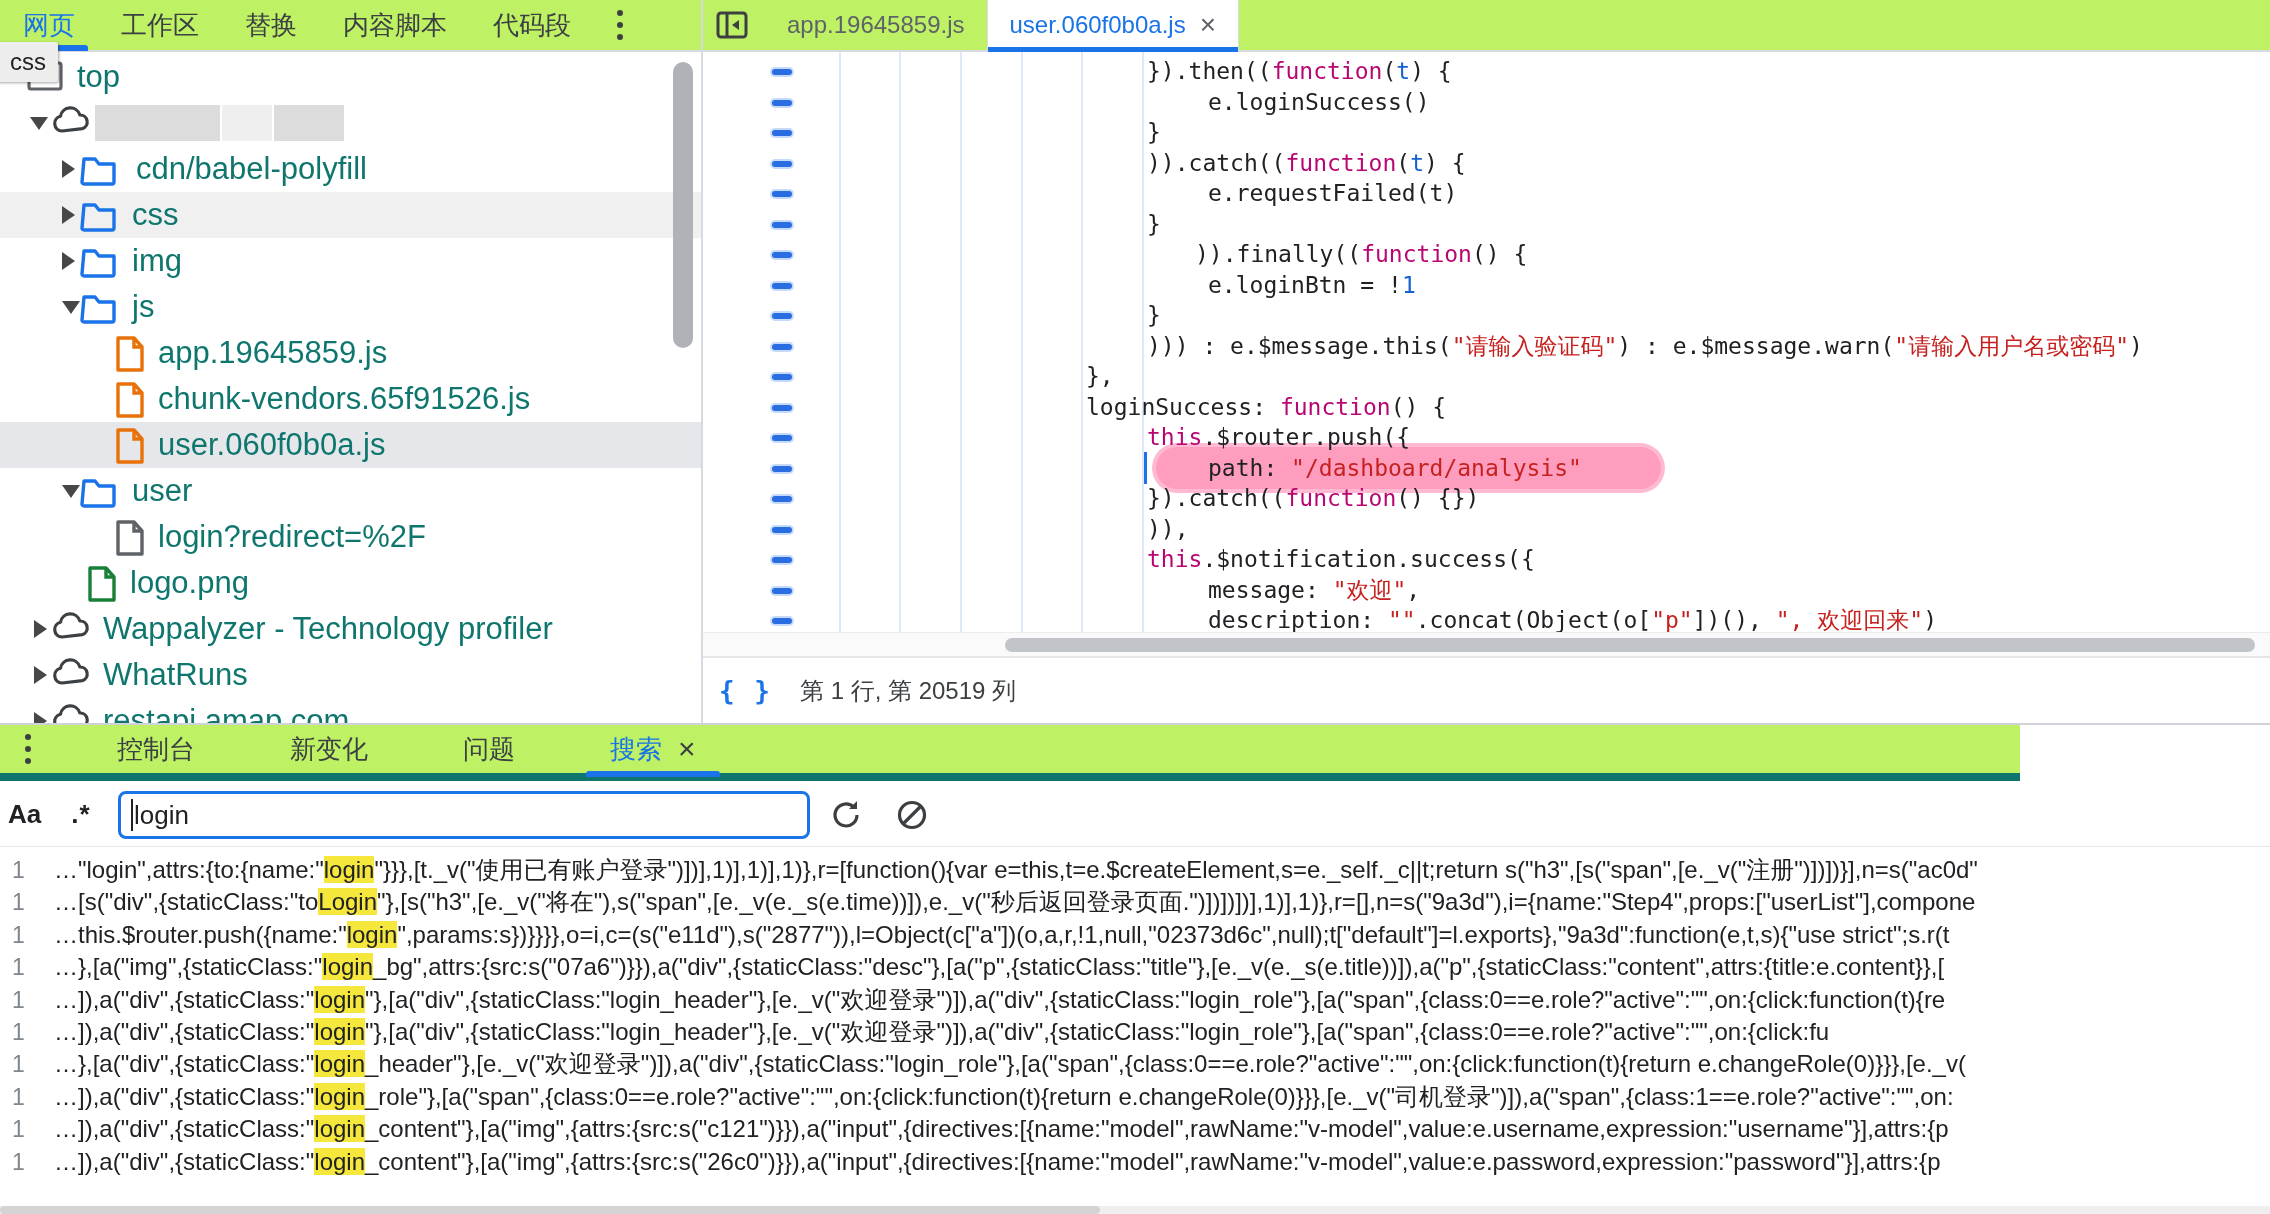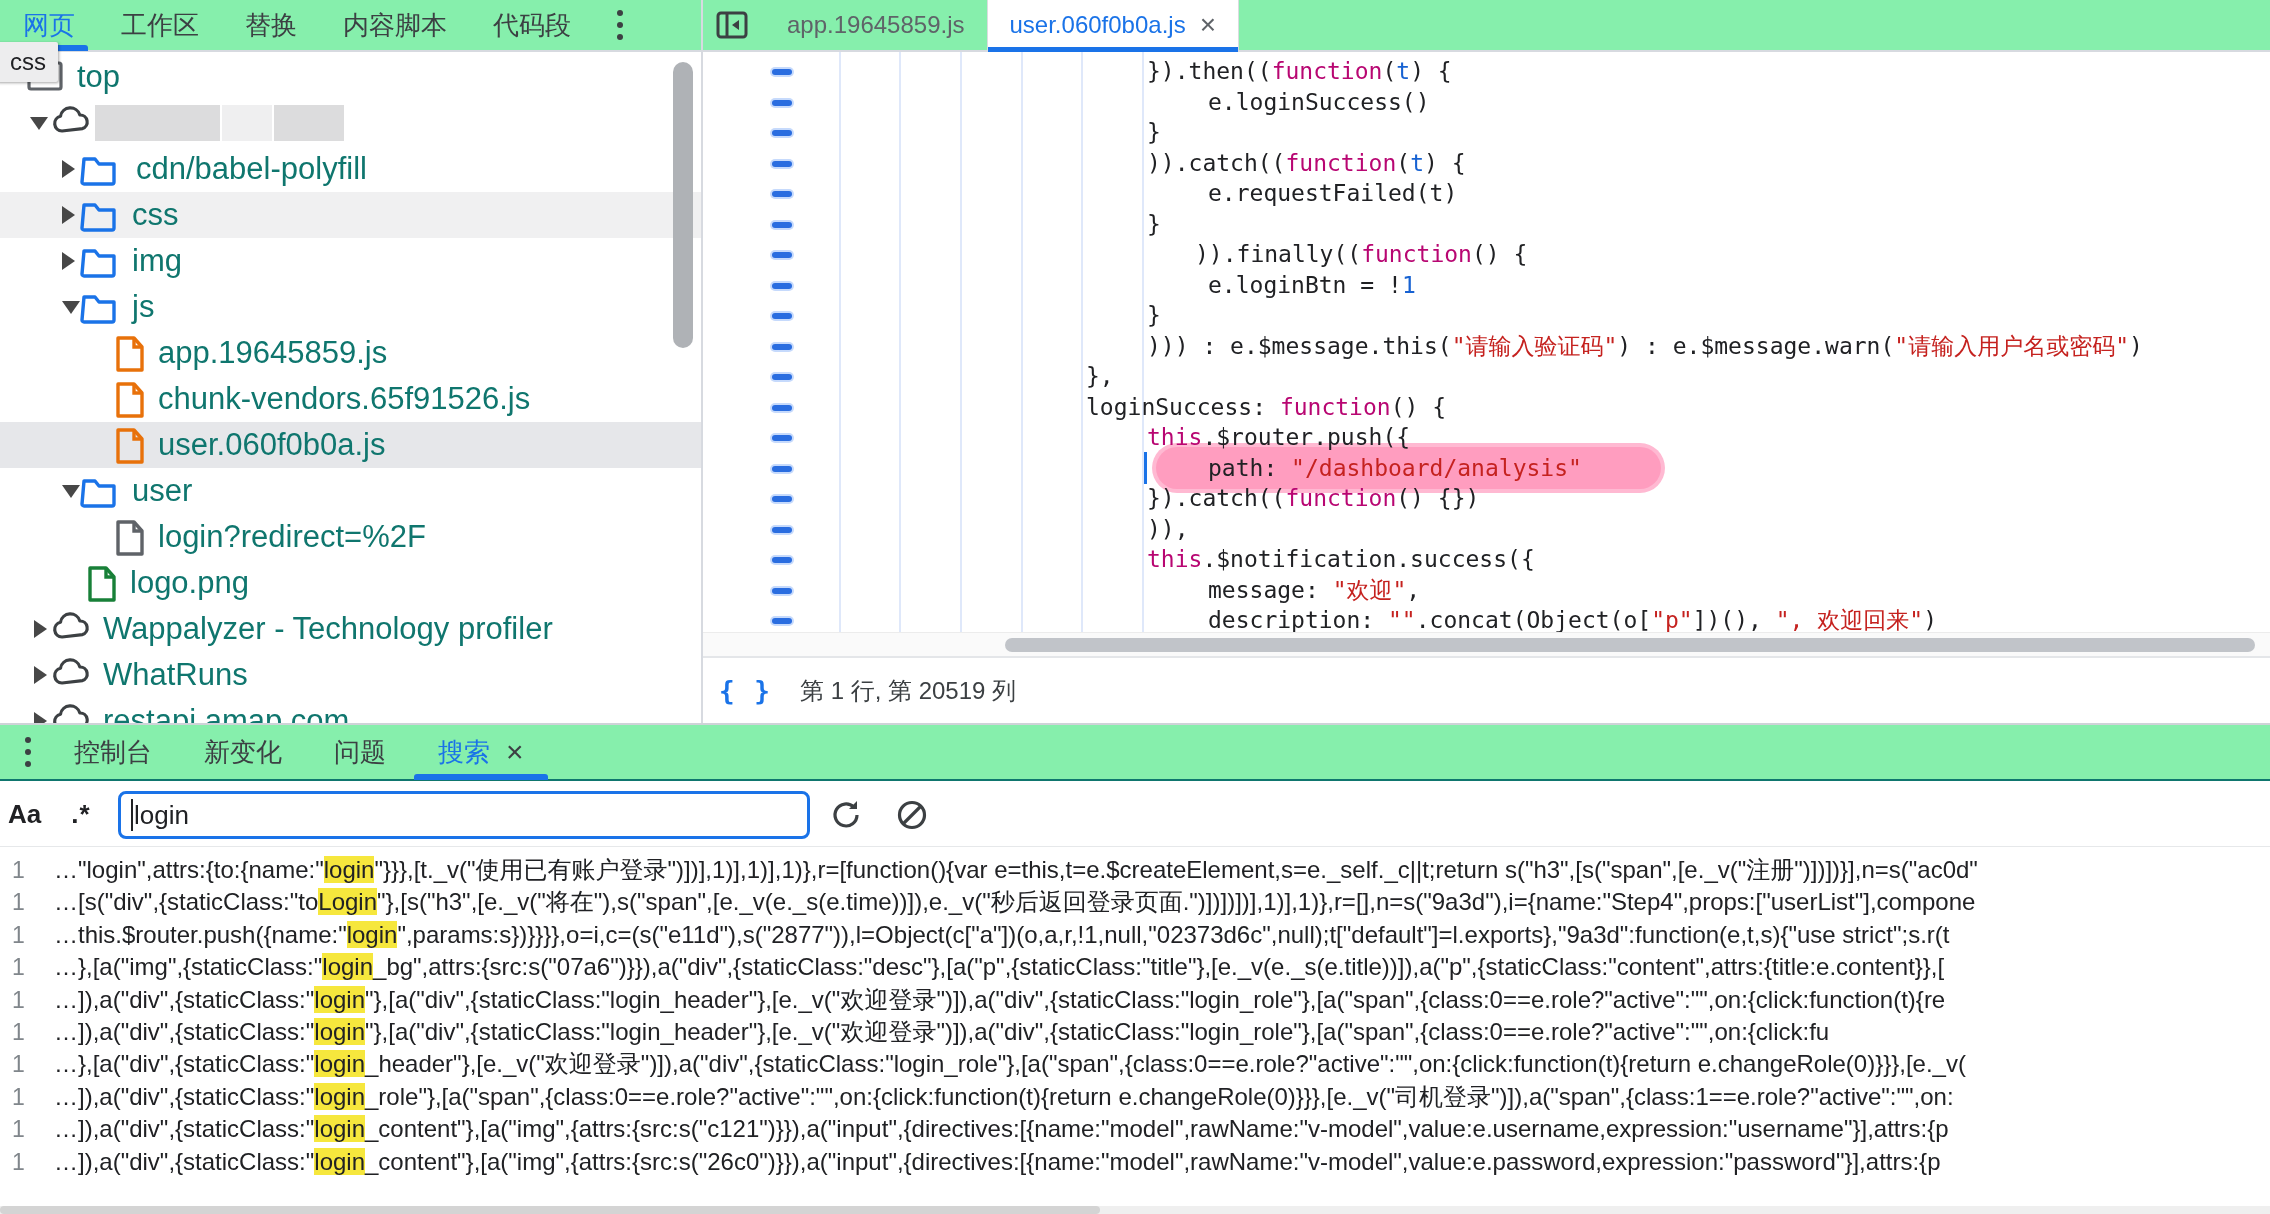--- a/index.html
+++ b/index.html
@@ -4,21 +4,21 @@
 <style>
   * { margin:0; padding:0; box-sizing:border-box; }
   html,body { width:2270px; height:1214px; overflow:hidden; background:#fff;
     font-family:"Liberation Sans", sans-serif; color:#202124; }
   #app { position:relative; width:2270px; height:1214px; }
 
   
   #sources-top { position:absolute; left:0; top:0; width:2270px; height:723px; }
   #navigator { position:absolute; left:0; top:0; width:701px; height:723px; background:#fff; }
   #nav-divider { position:absolute; left:701px; top:0; width:2px; height:723px; background:#d7dae0; }
-  .panel-header { position:absolute; left:0; top:0; height:52px; background:#86efac;
+  .panel-header { position:absolute; left:0; top:0; height:52px; background:#bef264;
     border-bottom:2px solid #d7dae0; display:flex; align-items:center; }
   #nav-header { width:701px; }
   .nav-tab { position:relative; height:52px; display:flex; align-items:center;
     padding:0 23px; font-size:26px; color:#3c4043; cursor:default; white-space:nowrap; }
   .nav-tab.active { color:#1a73e8; }
   .nav-tab.active::after { content:""; position:absolute; left:10px; right:10px; bottom:0;
     height:6px; background:#1a73e8; border-radius:3px 3px 0 0; }
   .kebab { width:40px; height:40px; display:flex; flex-direction:column; align-items:center;
     justify-content:center; gap:6px; margin-left:6px; }
   .kebab i { width:6px; height:6px; border-radius:50%; background:#3c4043; }
@@ -69,21 +69,21 @@
   #ed-hthumb { position:absolute; top:5px; height:14px; border-radius:7px; background:#c1c4c9; }
   #ed-status { position:absolute; left:0; top:656px; width:1567px; height:67px; background:#fff;
     border-top:2px solid #e4e6e9; display:flex; align-items:center; }
   #pp-icon { margin-left:16px; font-family:"DejaVu Sans Mono", monospace; font-size:26px;
     font-weight:bold; color:#1a73e8; letter-spacing:2px; }
   #line-col { margin-left:28px; font-size:24px; color:#3c4043; }
 
   
   #top-drawer-divider { position:absolute; left:0; top:723px; width:2270px; height:2px; background:#cfd3d8; }
   #drawer { position:absolute; left:0; top:725px; width:2270px; height:489px; }
-  #dr-header { width:2270px; height:56px; border-bottom:2px solid #0f766e; }
+  #dr-header { width:2020px; height:56px; border-bottom:8px solid #0f766e;gap:43px; }
   .dr-tab { position:relative; height:56px; display:flex; align-items:center; gap:16px;
     padding:0 26px; font-size:26px; color:#3c4043; white-space:nowrap; }
   .dr-tab.active { color:#1a73e8; }
   .dr-tab.active::after { content:""; position:absolute; left:2px; right:2px; bottom:0; height:6px;
     background:#1a73e8; border-radius:3px 3px 0 0; }
   .dr-tab .tab-close { color:#3c4043; font-size:30px; }
 
   #search-toolbar { position:absolute; left:0; top:58px; width:2270px; height:64px; background:#fff;
     border-bottom:1px solid #e6e8ea; display:flex; align-items:center; }
   #match-case { margin-left:8px; font-size:26px; font-weight:bold; color:#202124; }

